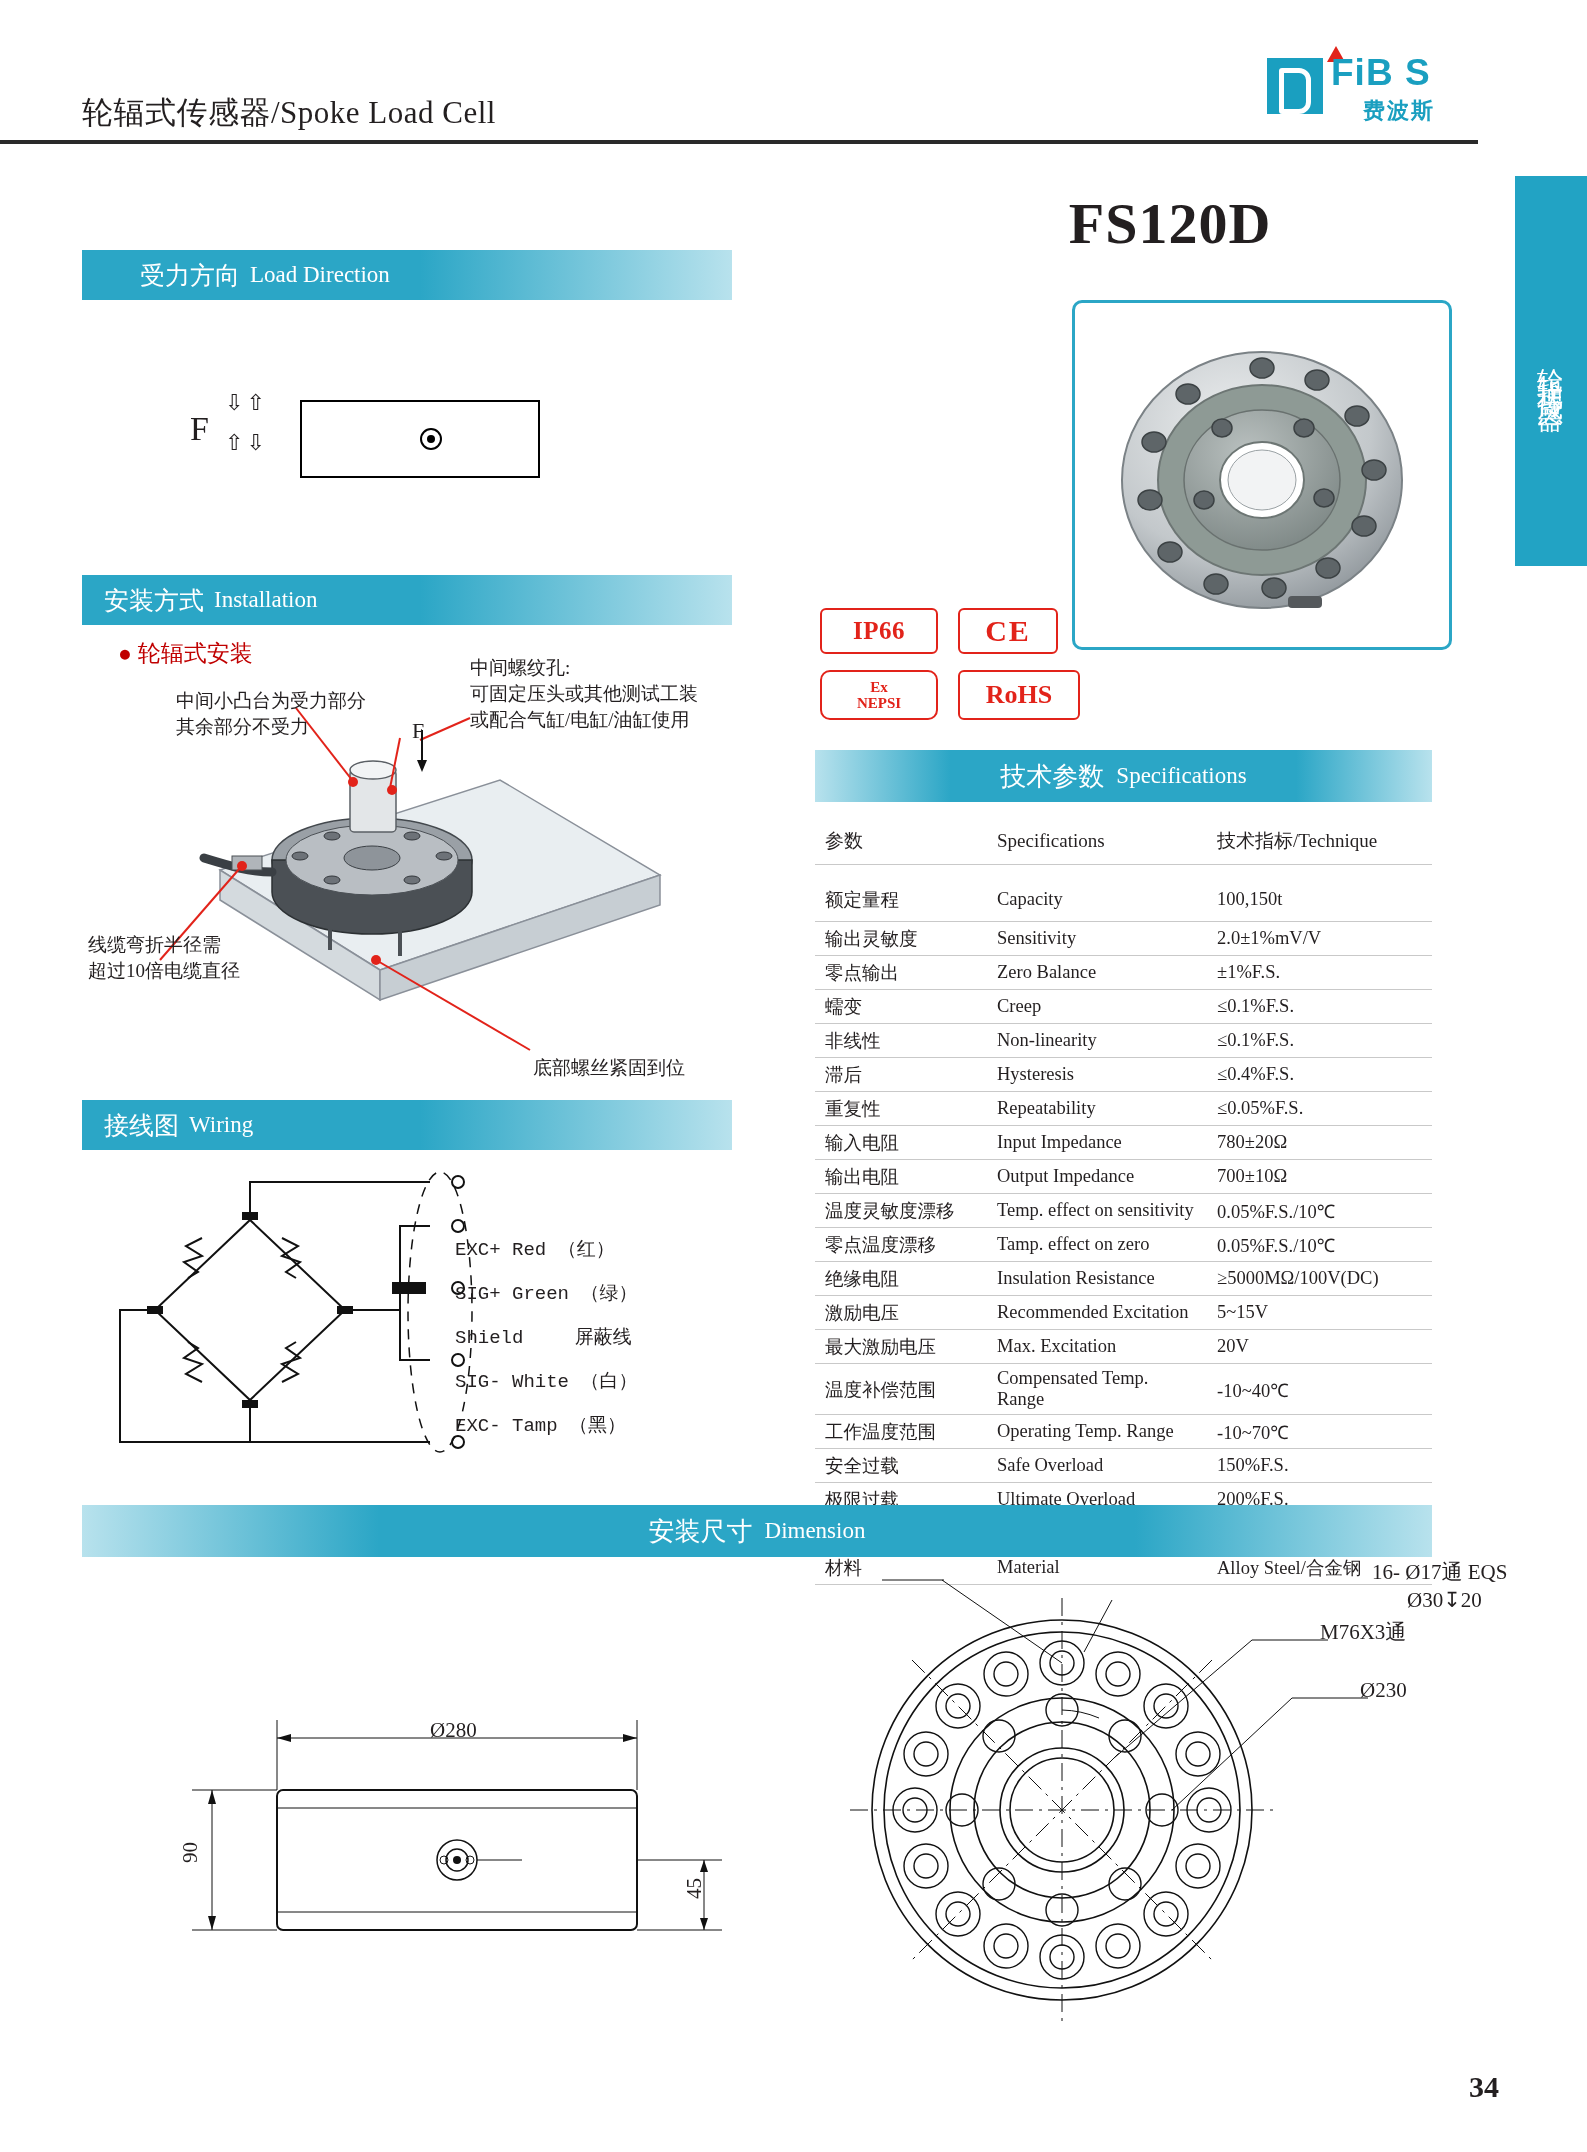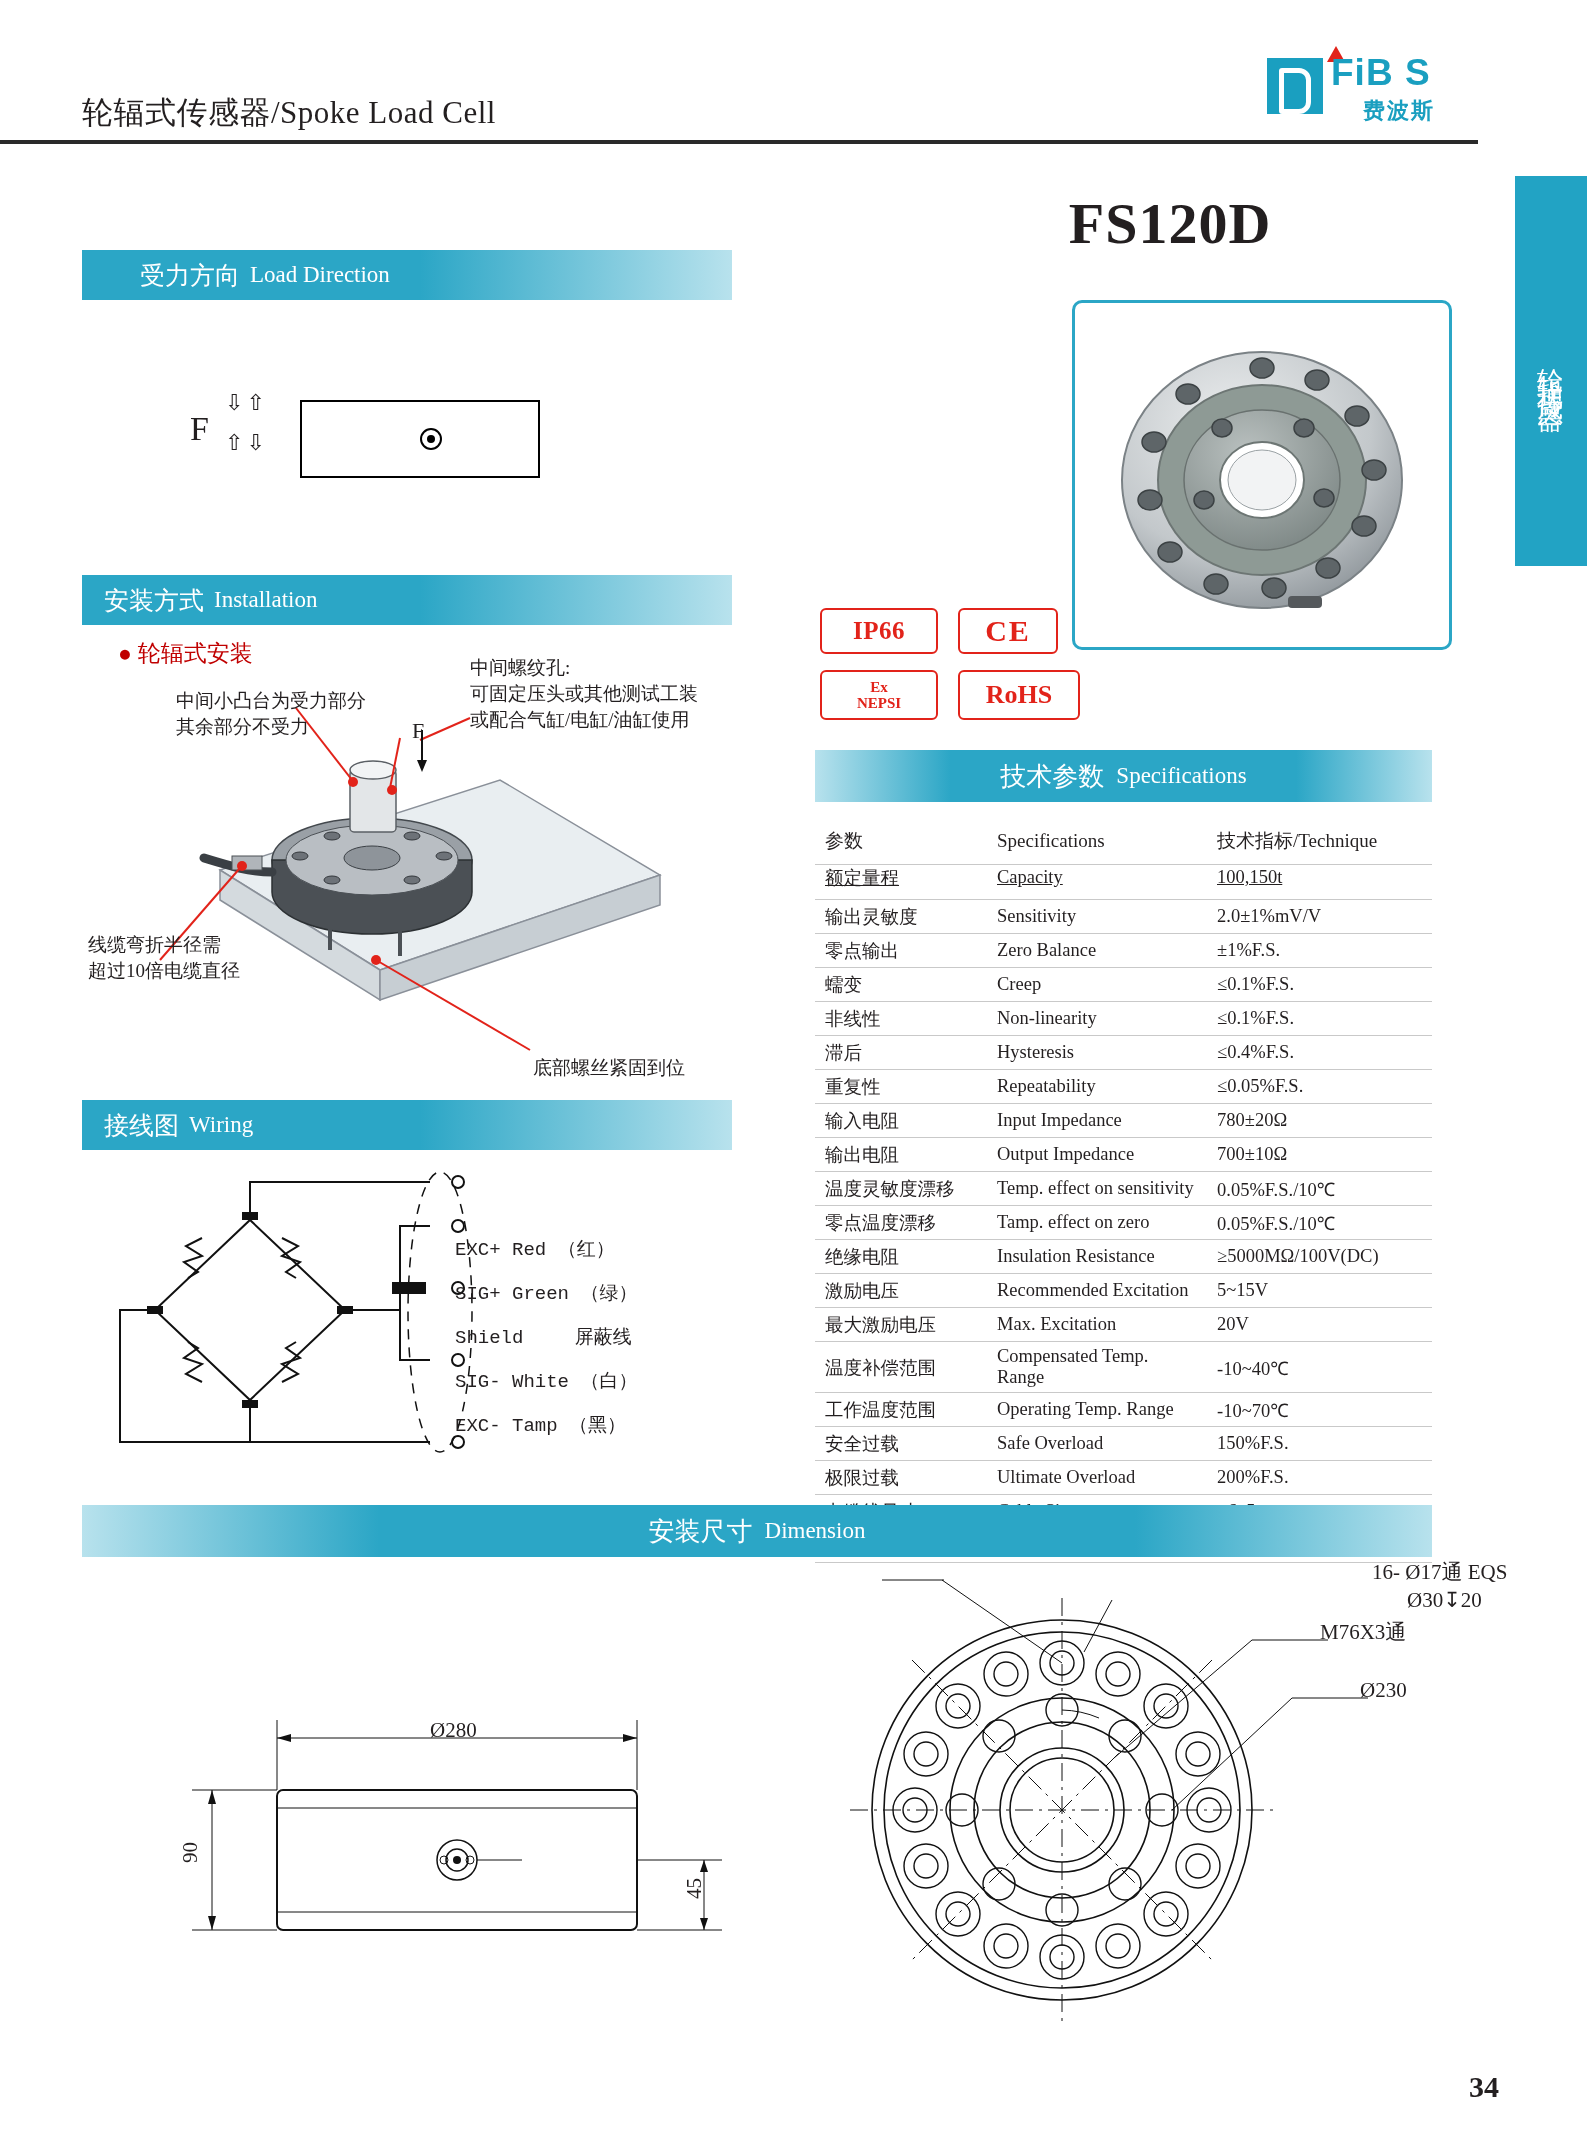--- a/index.html
+++ b/index.html
@@ -130,37 +130,37 @@
 
   
   .certs { position:absolute; left:820px; top:608px; width:330px; height:128px; }
   .badge {
     position:absolute; border:2px solid #e2231a; border-radius:6px;
     display:flex; align-items:center; justify-content:center;
     color:#e2231a; font-weight:bold; background:#fff;
   }
   #badge-ip66 { left:0px; top:0px; width:118px; height:46px; font-size:25px; letter-spacing:0.5px;}
   #badge-ce   { left:138px; top:0px; width:100px; height:46px; font-size:30px; letter-spacing:2px;}
-  #badge-ex   { left:0px; top:62px; width:118px; height:50px; }
+  #badge-ex   { left:0px; top:62px; width:118px; height:50px;border-radius:10px; }
   #badge-rohs { left:138px; top:62px; width:122px; height:50px; font-size:26px;}
   .ex-mark { font-size:15px; line-height:16px; text-align:center;}
 
   
   .spec-table {
     position:absolute; left:815px; top:820px; width:617px;
     border-collapse:collapse; font-size:18.5px;
   }
   .spec-table td { padding:4px 10px; vertical-align:middle; height:30px;}
   .spec-table tr.head td { font-size:19px; padding-top:8px; padding-bottom:10px;}
   .spec-table tr { border-bottom:1px solid #c9c9c9; }
   .spec-table tr:last-child { border-bottom:1px solid #c9c9c9;}
   .spec-table td:nth-child(1){ width:172px; }
   .spec-table td:nth-child(2){ width:220px; }
   .spec-table td:nth-child(3){ width:225px; }
-  .spec-table tr.gap td { padding-top:0; padding-bottom:9px;text-decoration:underline;}
+  .spec-table tr.gap td { padding-top:22px; padding-bottom:9px;}
 
   
   .dim-area { position:absolute; left:82px; top:1560px; width:1350px; height:500px; }
   .dim-label { position:absolute; font-size:21px; font-family:"Liberation Serif",serif; white-space:nowrap;}
   .dim-label.vert { writing-mode:vertical-rl; transform:rotate(180deg); }
 
   
   .page-num {
     position:absolute; right:88px; bottom:48px;
     font-size:30px; font-weight:bold;

